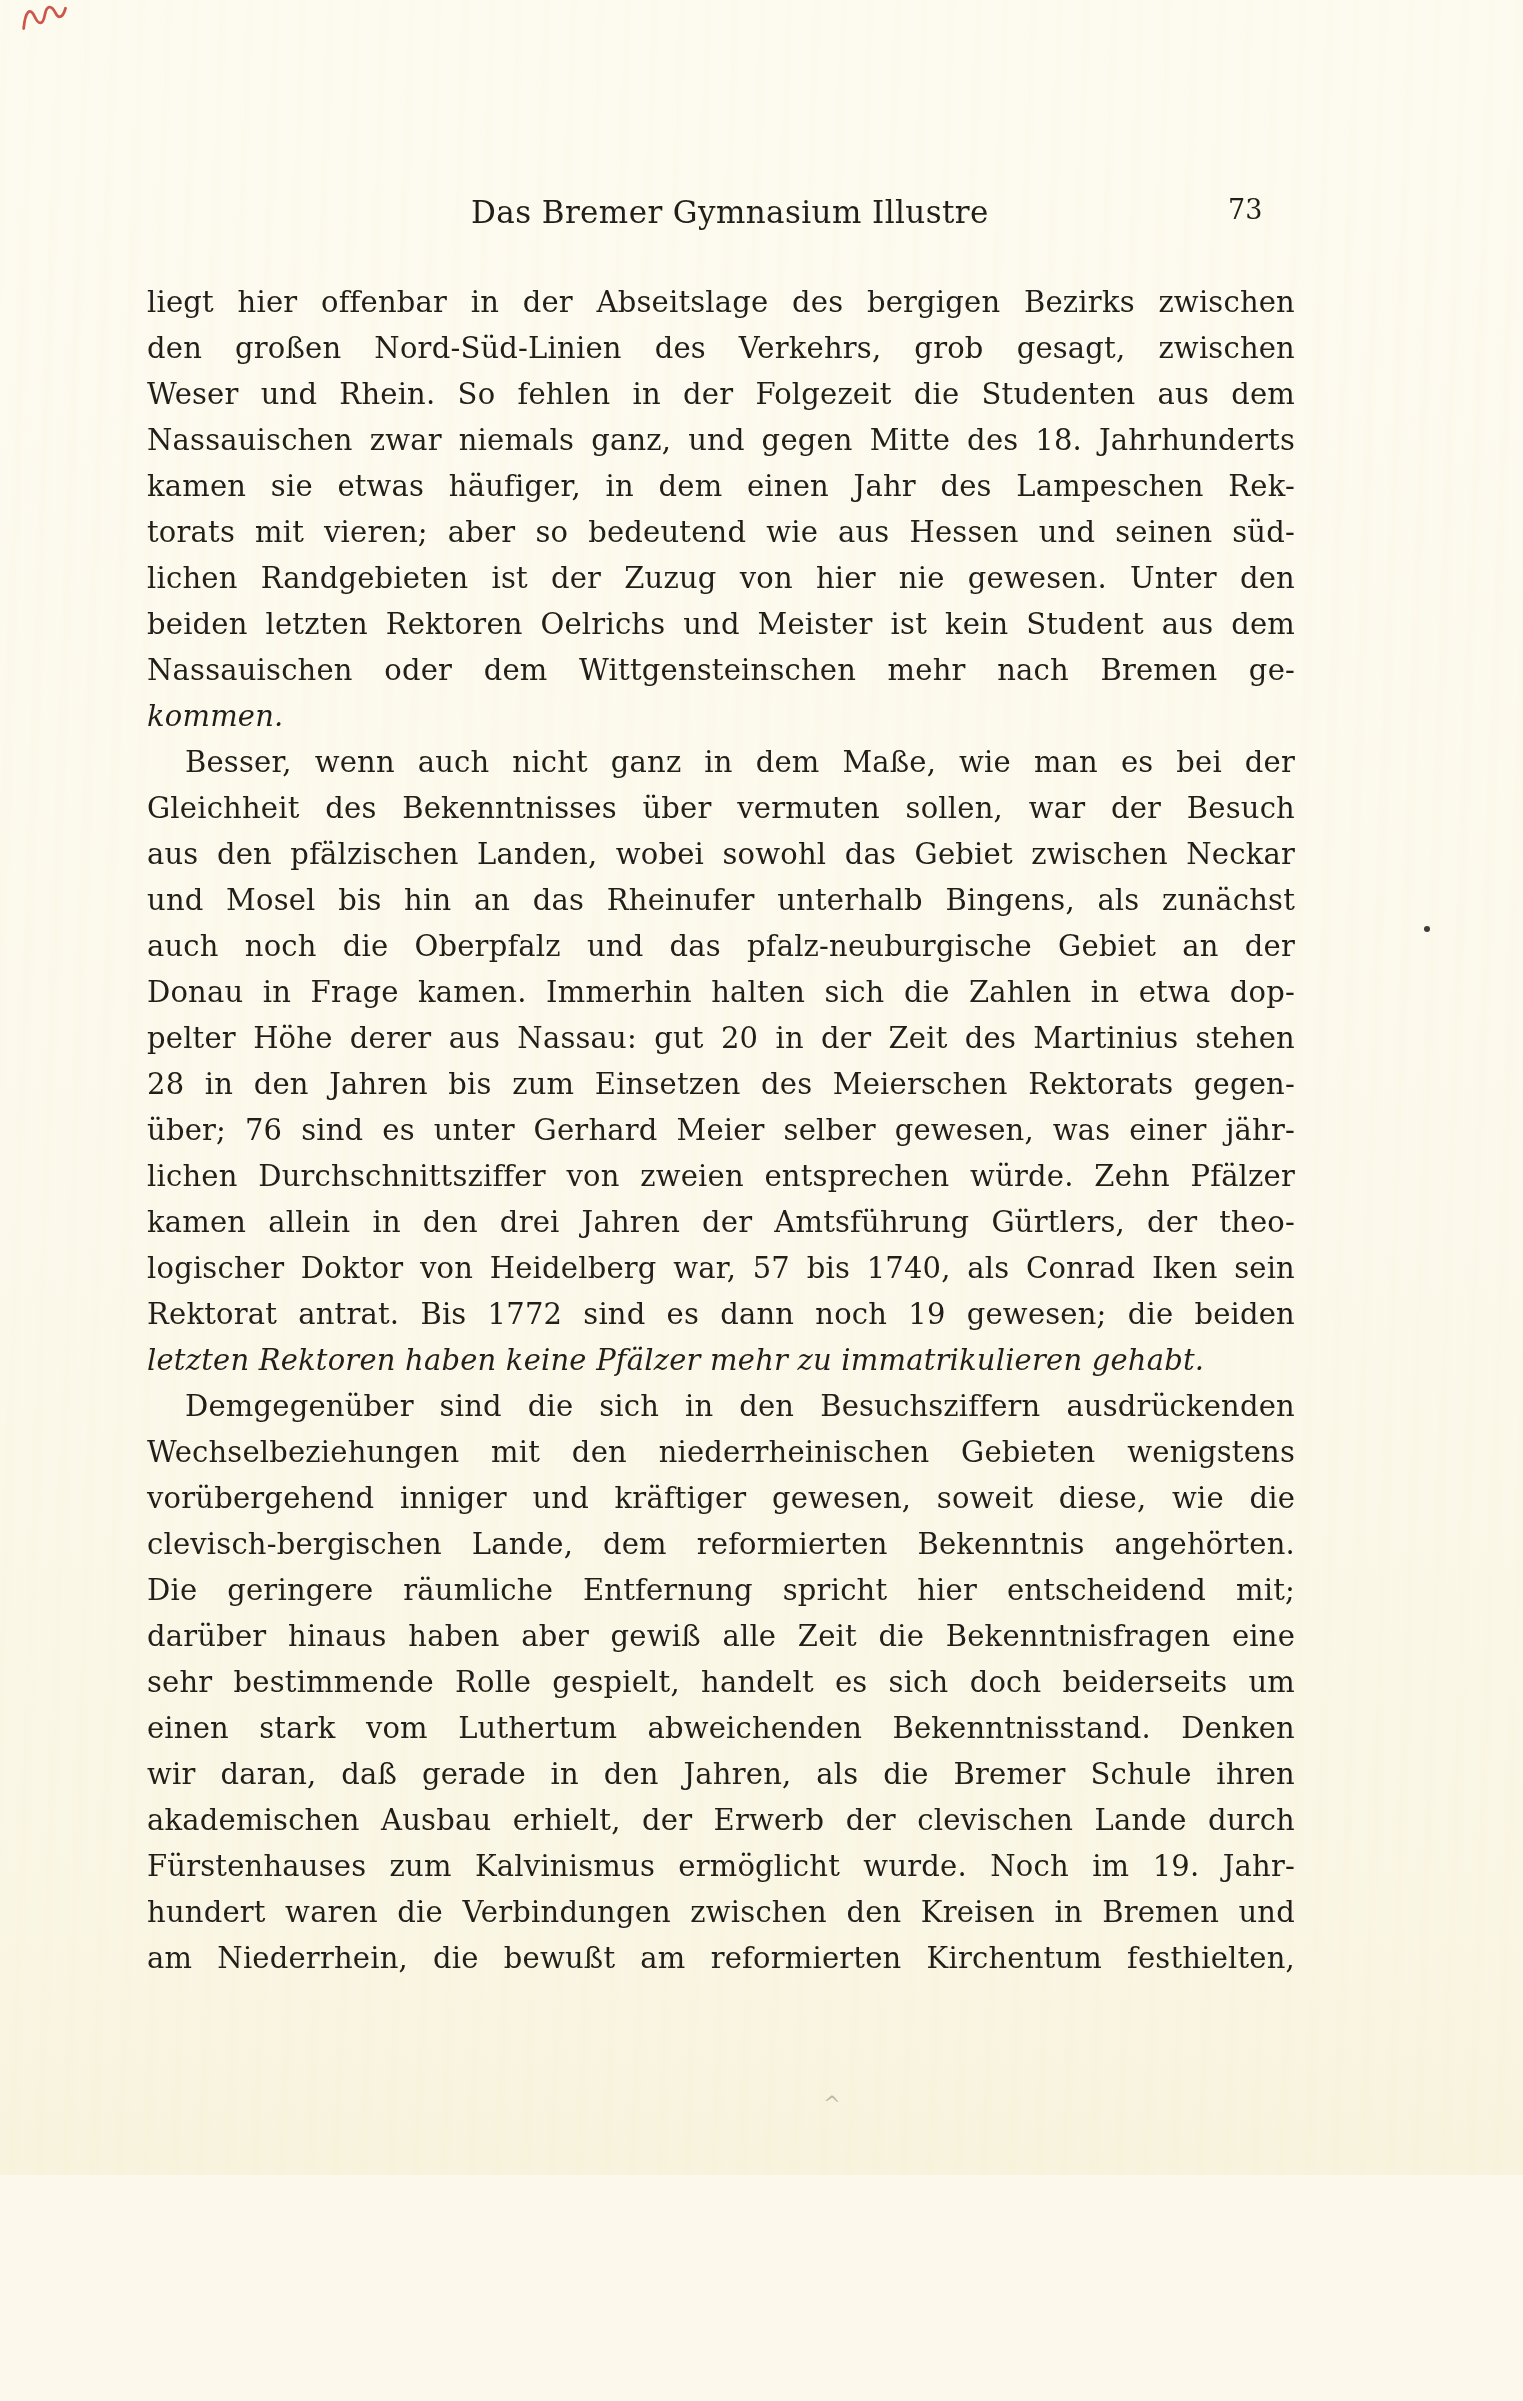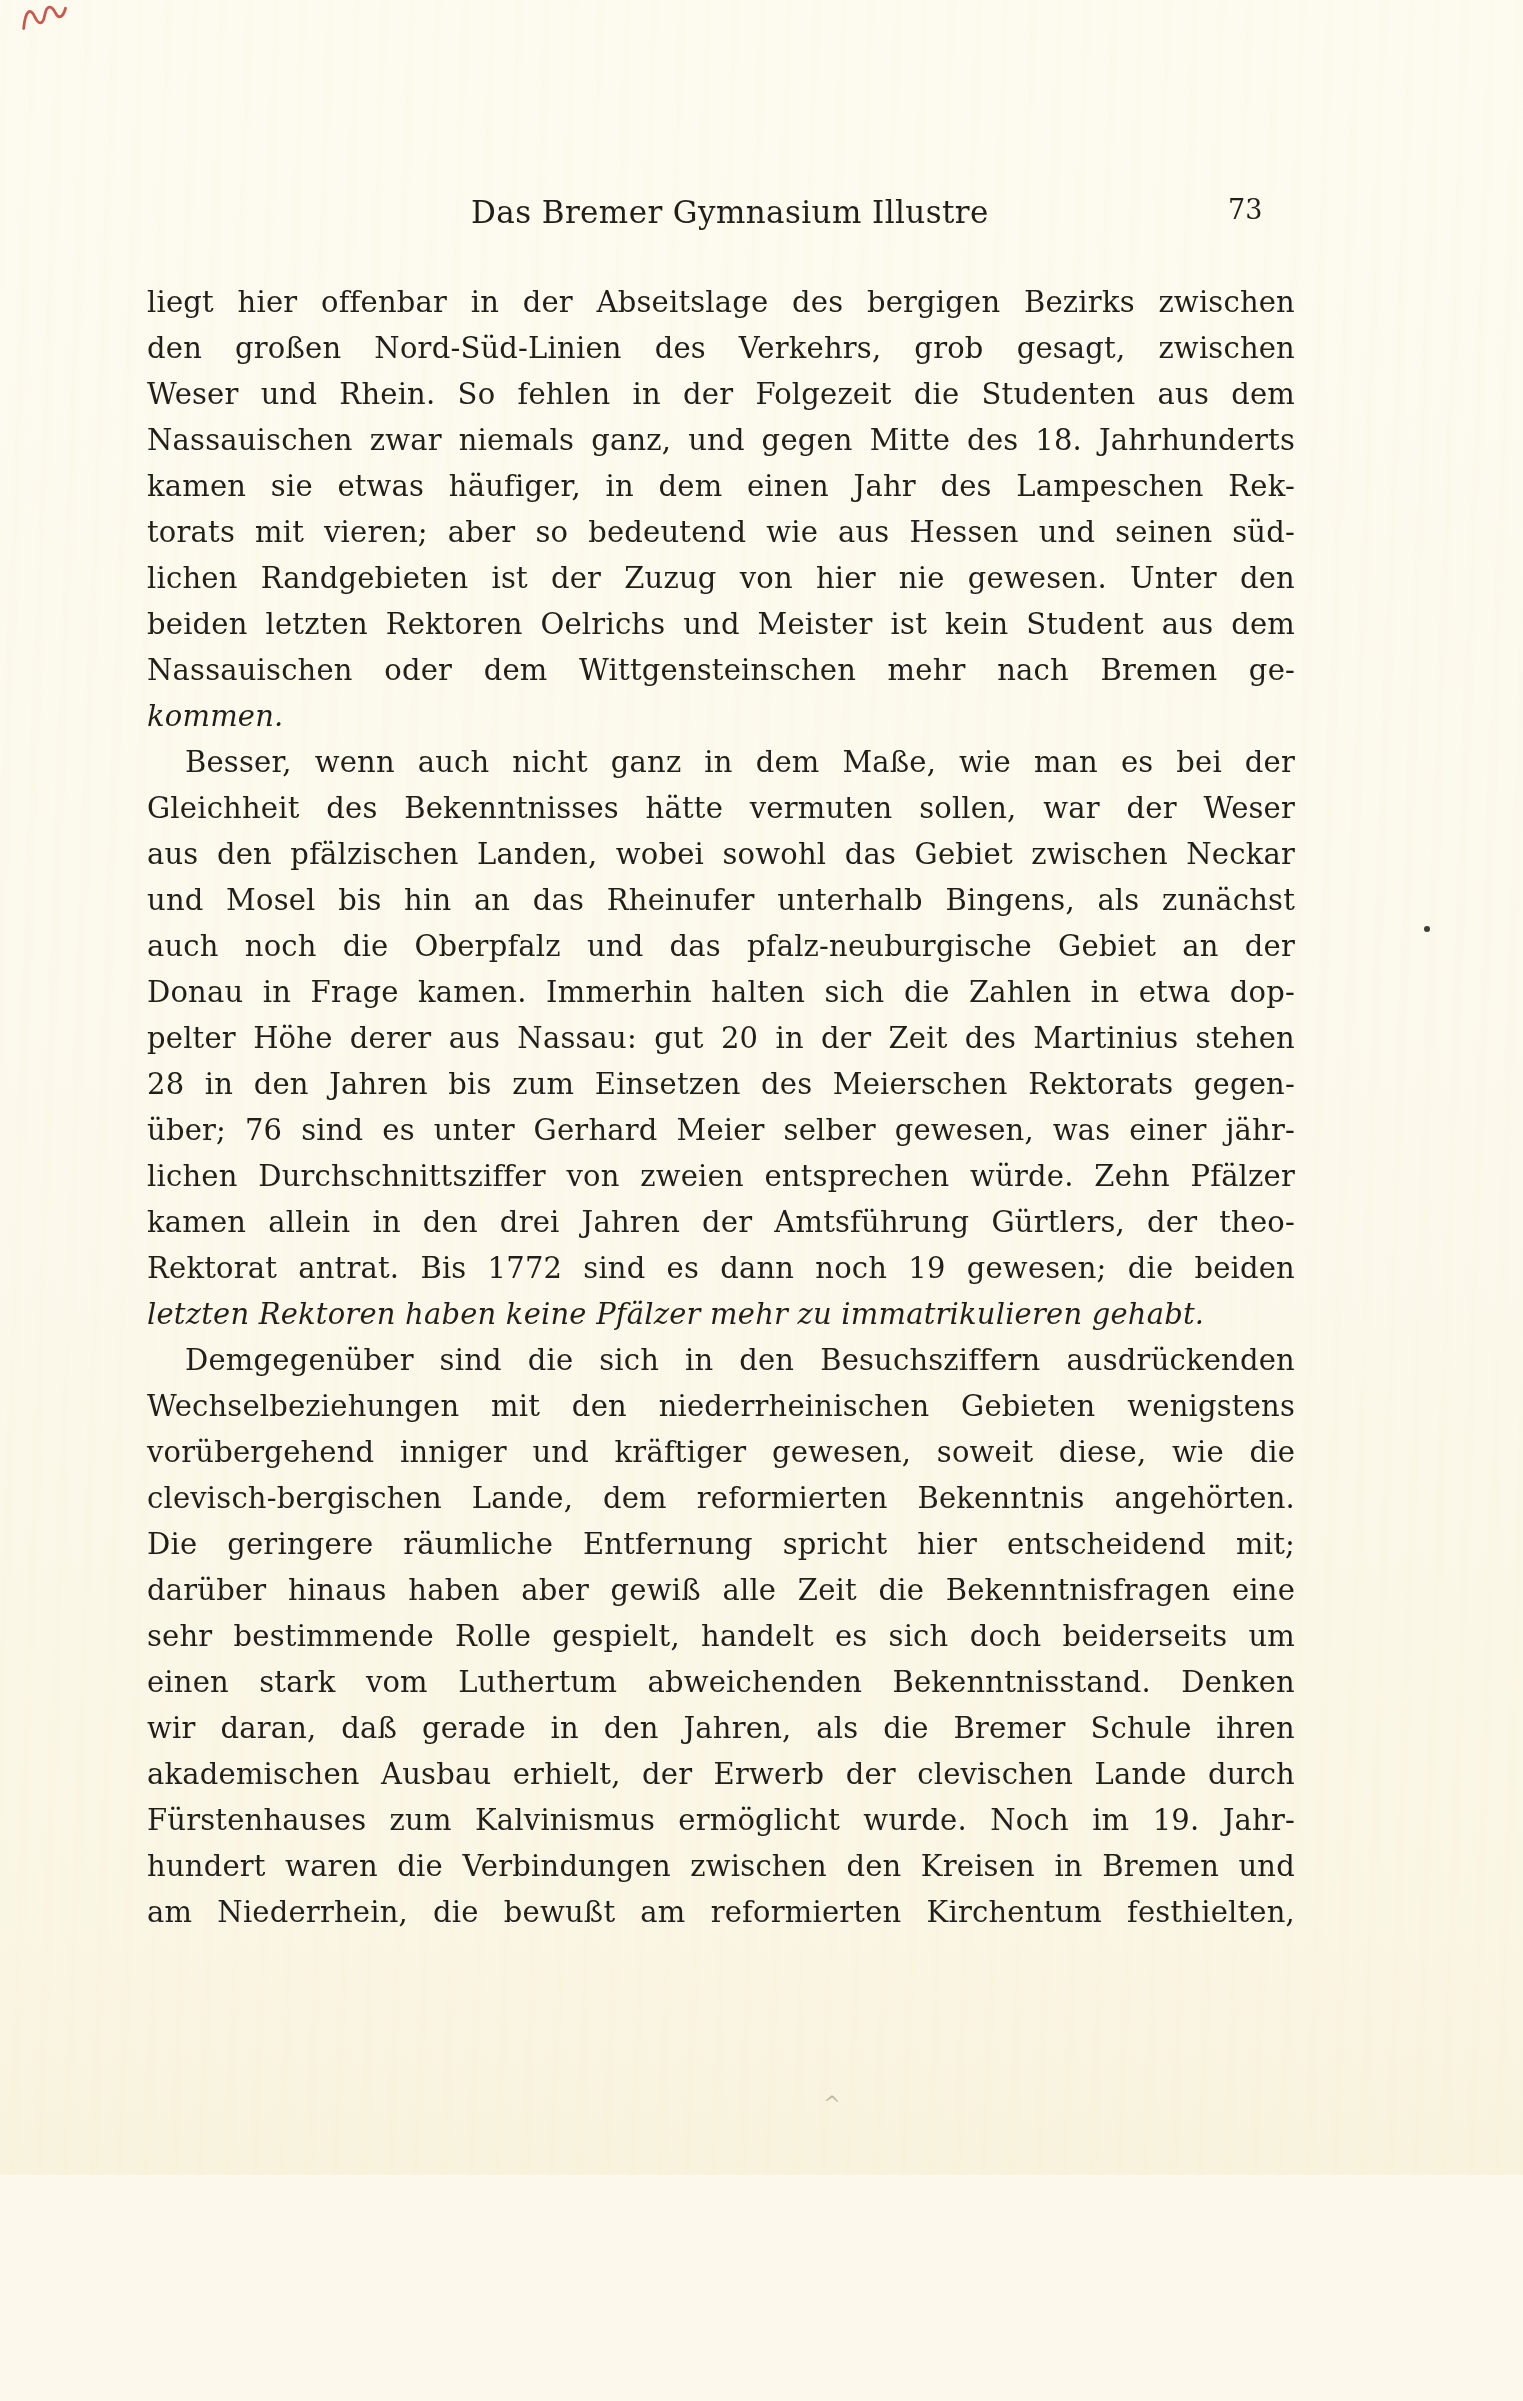--- a/index.html
+++ b/index.html
@@ -132,30 +132,31 @@
         <div class="line">Nassauischen zwar niemals ganz, und gegen Mitte des 18. Jahrhunderts</div>
         <div class="line">kamen sie etwas häufiger, in dem einen Jahr des Lampeschen Rek-</div>
         <div class="line">torats mit vieren; aber so bedeutend wie aus Hessen und seinen süd-</div>
         <div class="line">lichen Randgebieten ist der Zuzug von hier nie gewesen. Unter den</div>
         <div class="line">beiden letzten Rektoren Oelrichs und Meister ist kein Student aus dem</div>
         <div class="line">Nassauischen oder dem Wittgensteinschen mehr nach Bremen ge-</div>
         <div class="line natural">kommen.</div>
       </div>
       <div class="para">
         <div class="line indent">Besser, wenn auch nicht ganz in dem Maße, wie man es bei der</div>
-        <div class="line">Gleichheit des Bekenntnisses hätte vermuten sollen, war der Weser</div>
+        <div class="line">Gleichheit des Bekenntnisses über vermuten sollen, war der Besuch</div>
         <div class="line">aus den pfälzischen Landen, wobei sowohl das Gebiet zwischen Neckar</div>
         <div class="line">und Mosel bis hin an das Rheinufer unterhalb Bingens, als zunächst</div>
         <div class="line">auch noch die Oberpfalz und das pfalz-neuburgische Gebiet an der</div>
         <div class="line">Donau in Frage kamen. Immerhin halten sich die Zahlen in etwa dop-</div>
         <div class="line">pelter Höhe derer aus Nassau: gut 20 in der Zeit des Martinius stehen</div>
         <div class="line">28 in den Jahren bis zum Einsetzen des Meierschen Rektorats gegen-</div>
         <div class="line">über; 76 sind es unter Gerhard Meier selber gewesen, was einer jähr-</div>
         <div class="line">lichen Durchschnittsziffer von zweien entsprechen würde. Zehn Pfälzer</div>
         <div class="line">kamen allein in den drei Jahren der Amtsführung Gürtlers, der theo-</div>
+        <div class="line">logischer Doktor von Heidelberg war, 57 bis 1740, als Conrad Iken sein</div>
         <div class="line">Rektorat antrat. Bis 1772 sind es dann noch 19 gewesen; die beiden</div>
         <div class="line natural">letzten Rektoren haben keine Pfälzer mehr zu immatrikulieren gehabt.</div>
       </div>
       <div class="para">
         <div class="line indent">Demgegenüber sind die sich in den Besuchsziffern ausdrückenden</div>
         <div class="line">Wechselbeziehungen mit den niederrheinischen Gebieten wenigstens</div>
         <div class="line">vorübergehend inniger und kräftiger gewesen, soweit diese, wie die</div>
         <div class="line">clevisch-bergischen Lande, dem reformierten Bekenntnis angehörten.</div>
         <div class="line">Die geringere räumliche Entfernung spricht hier entscheidend mit;</div>
         <div class="line">darüber hinaus haben aber gewiß alle Zeit die Bekenntnisfragen eine</div>

